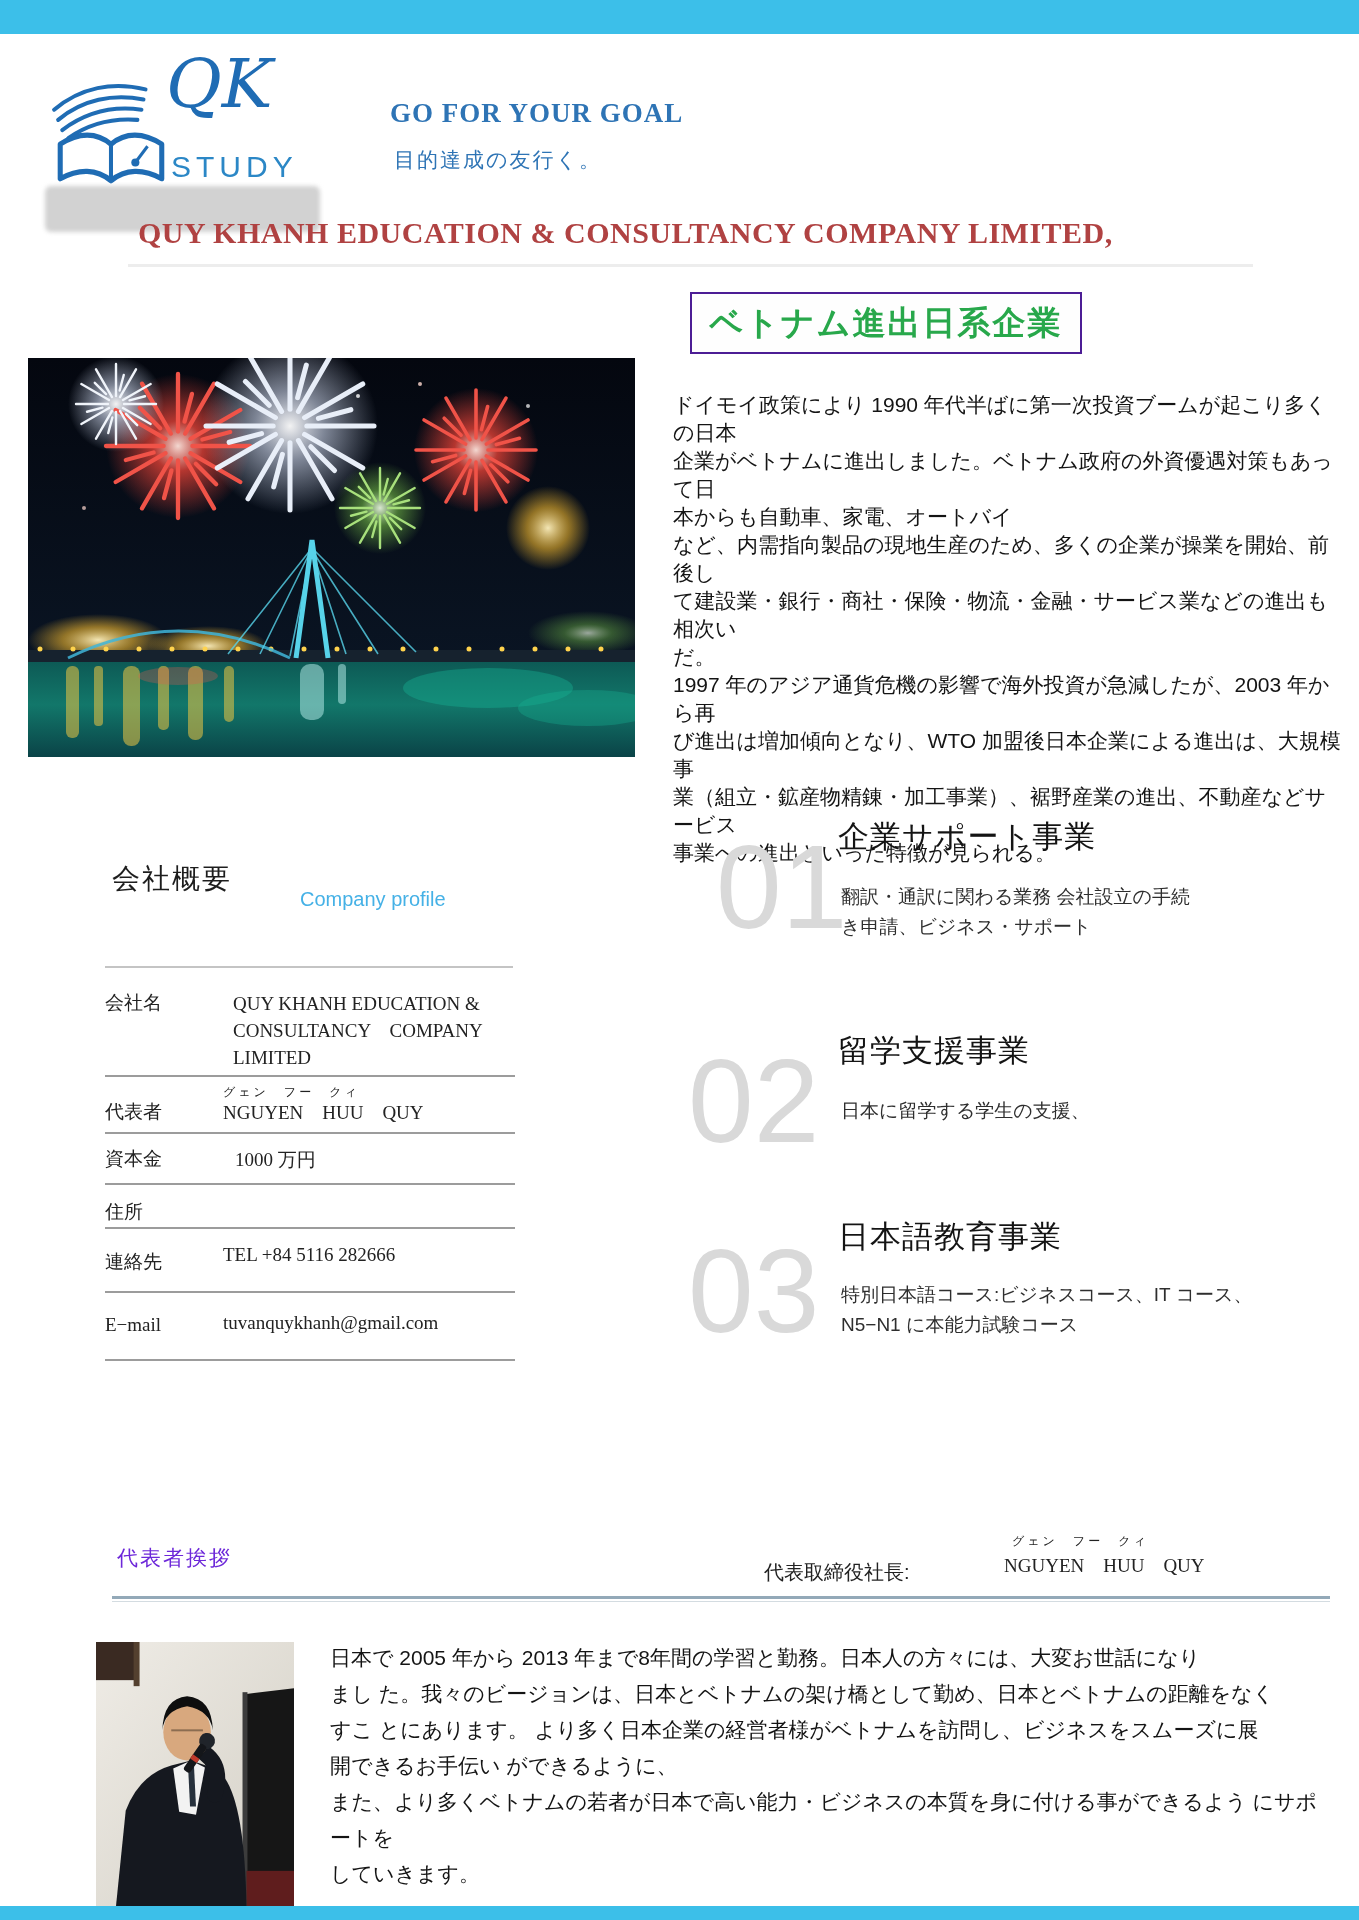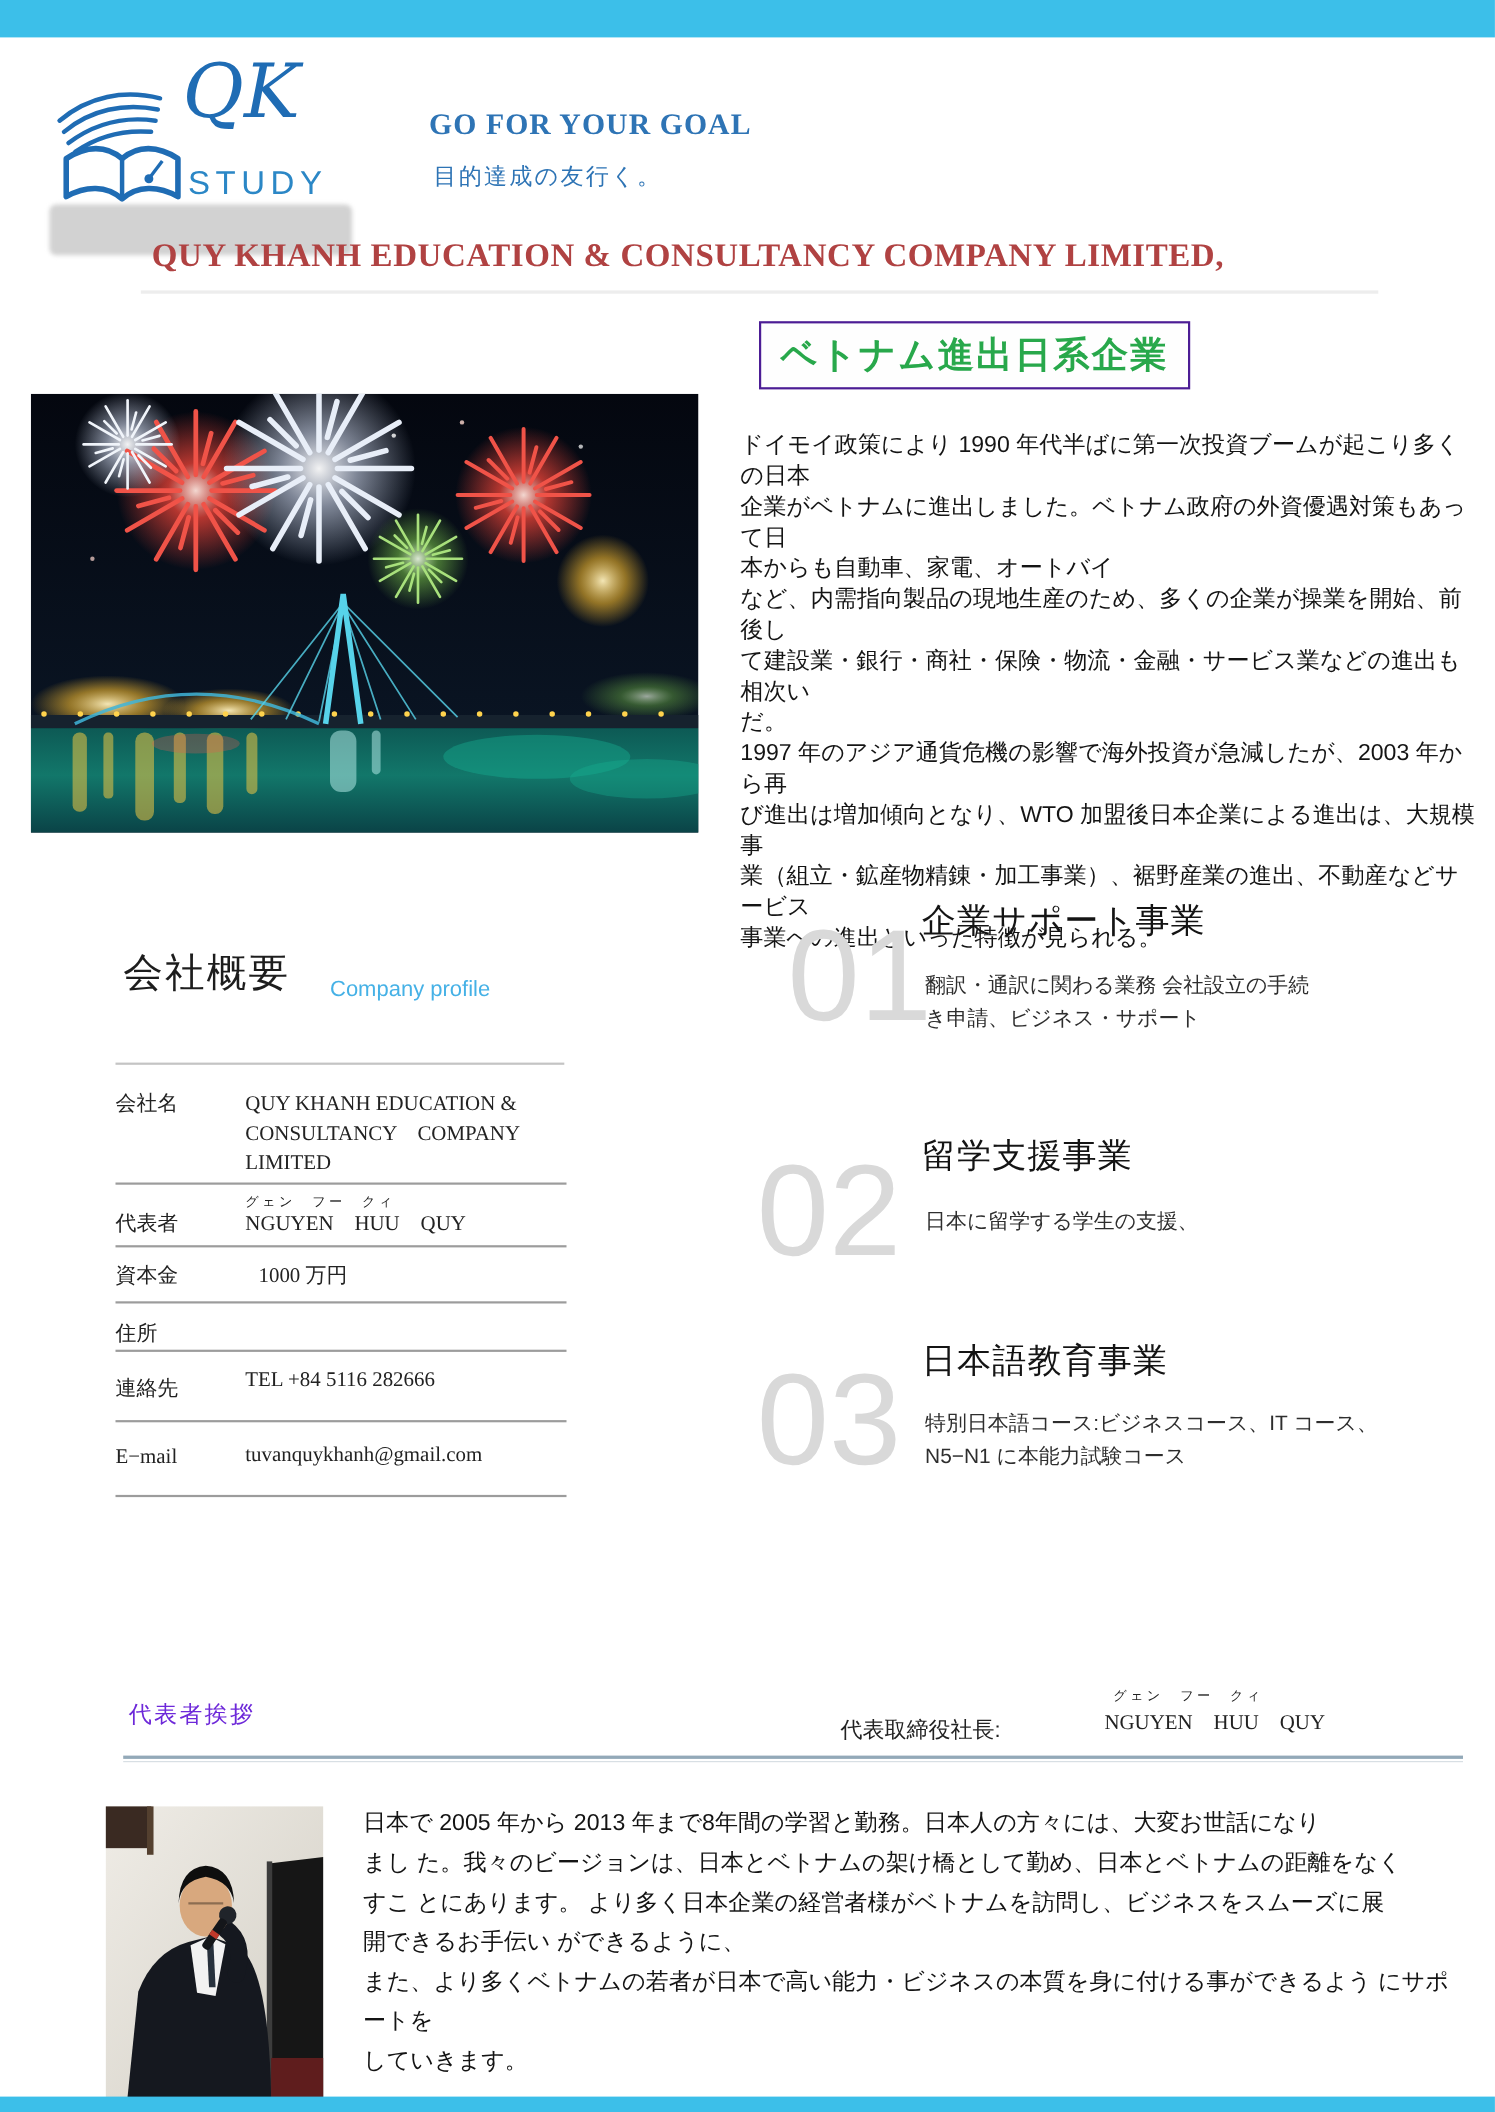--- a/index.html
+++ b/index.html
@@ -26,33 +26,33 @@
                  font-family:"Liberation Serif","DejaVu Serif",serif;letter-spacing:.5px;}
   .header-rule{left:128px;top:264px;width:1125px;height:3px;background:#ededed;}
 
   .green-box{left:690px;top:292px;width:388px;height:58px;border:2px solid #4c1d95;background:#fefefe;
              display:flex;align-items:center;justify-content:center;}
   .green-box span{font-size:33px;font-weight:bold;color:#28a84b;letter-spacing:2px;}
 
   .fireworks{left:28px;top:358px;width:607px;height:399px;}
   .intro-body{left:673px;top:391px;width:672px;font-size:21px;line-height:28px;color:#141414;}
 
-  .profile-title{left:112px;top:860px;font-size:36px;color:#1d1d1d;letter-spacing:2px;}
+  .profile-title{left:112px;top:860px;font-size:28px;color:#1d1d1d;letter-spacing:2px;}
   .profile-en{left:300px;top:888px;font-size:20px;color:#45b1e6;}
   .profile-rule{left:105px;top:966px;width:408px;height:2px;background:#c4c4c4;}
 
   .profile-table{left:105px;top:984px;width:410px;}
   .prow{display:flex;border-bottom:2px solid #9c9c9c;}
   .plabel{width:100px;flex:none;font-family:"Liberation Serif","DejaVu Serif",serif;
           font-size:19px;color:#222;}
   .pvalue{flex:1;padding-left:18px;font-family:"Liberation Serif","DejaVu Serif",serif;
           font-size:19px;color:#222;line-height:27px;}
   .furigana{font-size:12px;letter-spacing:3px;line-height:14px;color:#222;
             font-family:"Liberation Sans","DejaVu Sans",sans-serif;}
-  .prow-1{padding:6px 0 4px;} .prow-1 .pvalue{line-height:27px;}
+  .prow-1{padding:6px 0 4px;gap:10px;} .prow-1 .pvalue{line-height:27px;}
   .prow-2{padding:8px 0 6px;} .prow-2 .plabel{padding-top:14px;}
   .prow-3{padding:12px 0 10px;} .prow-3 .pvalue{padding-left:30px;}
   .prow-4{padding:14px 0 2px;} .prow-4 .pvalue{line-height:29px;}
   .prow-5{padding:12px 0 16px;} .prow-5 .plabel{padding-top:8px;}
   .prow-6{padding:16px 0 23px;} .prow-6 .plabel{padding-top:5px;}
 
   .svc-num{font-size:118px;line-height:1;color:#d9d9d9;}
   .svc-title{font-size:31px;color:#141414;letter-spacing:1px;}
   .svc-desc{font-size:19px;line-height:30px;color:#2e2e2e;}
   .svc1-num{left:688px;top:828px;margin-left:28px;} .svc1-title{left:838px;top:816px;} .svc1-desc{left:841px;top:882px;}

